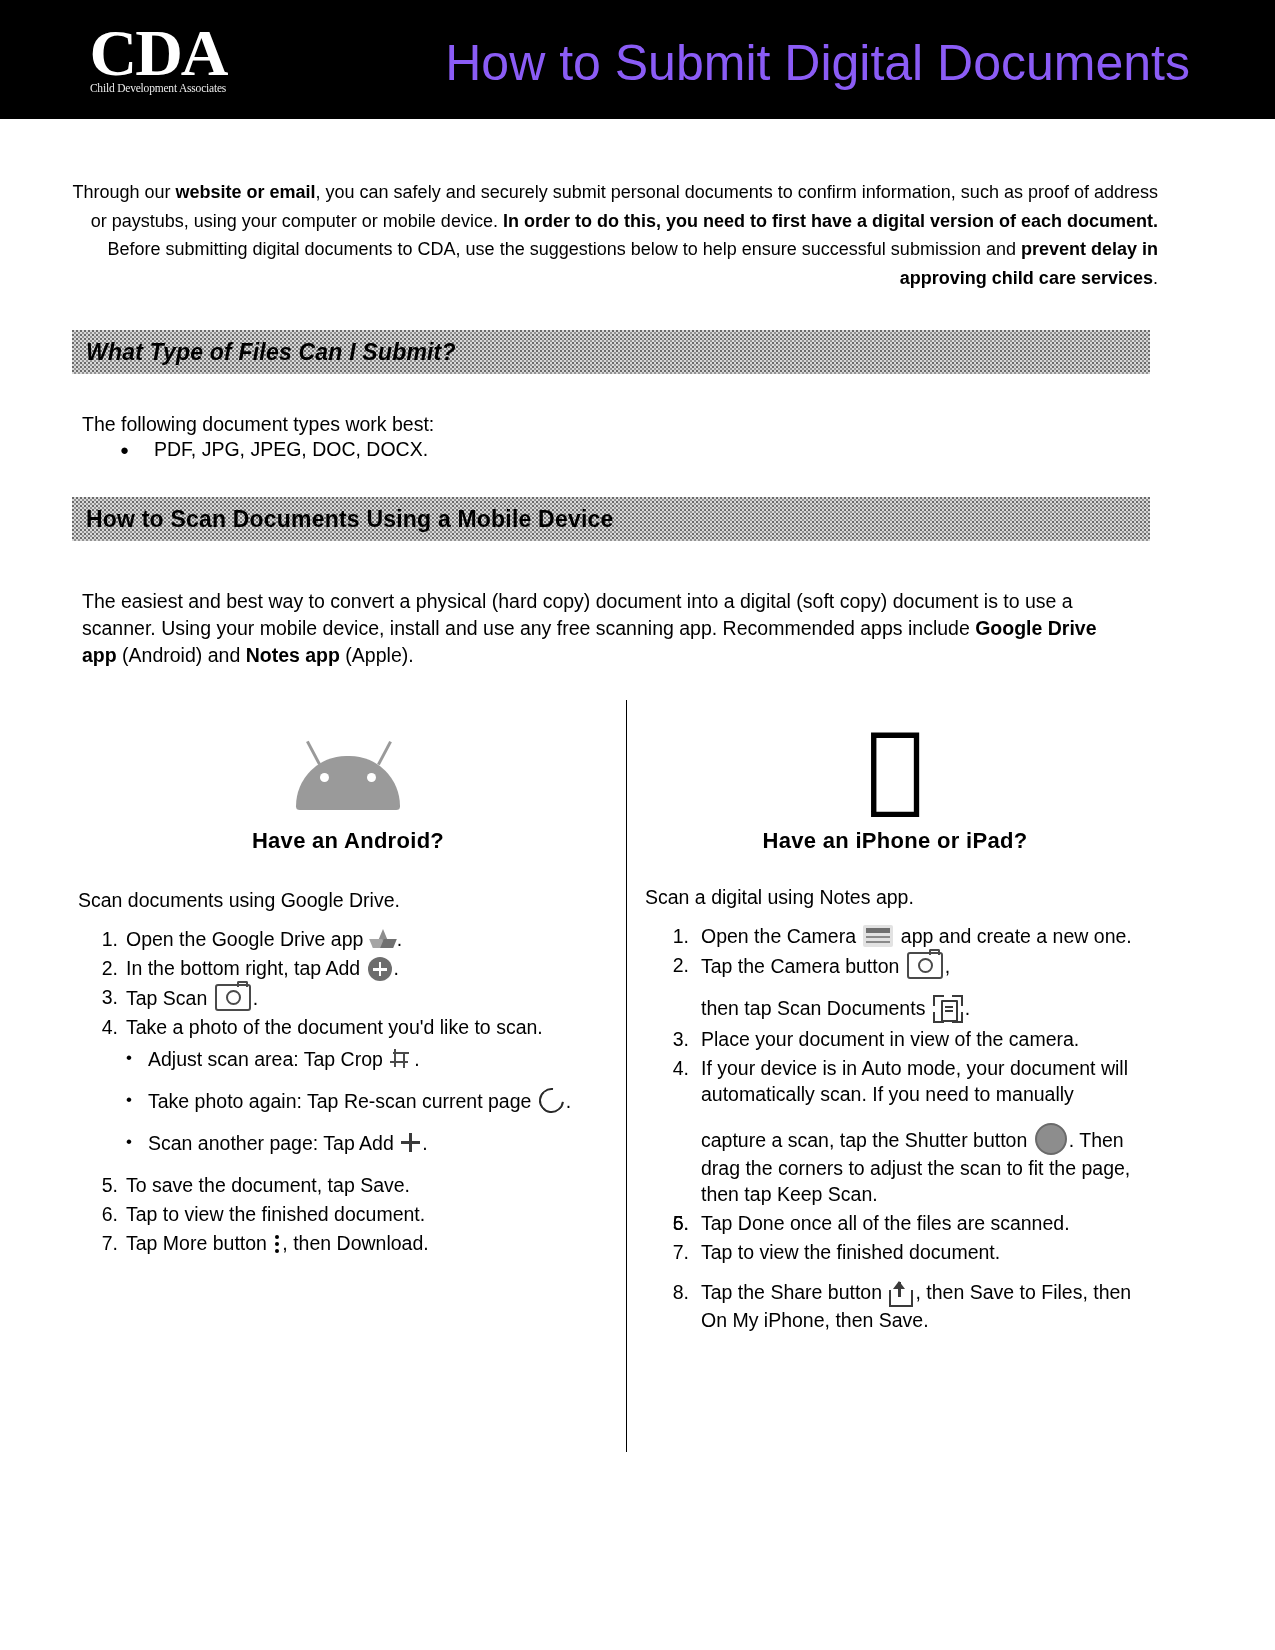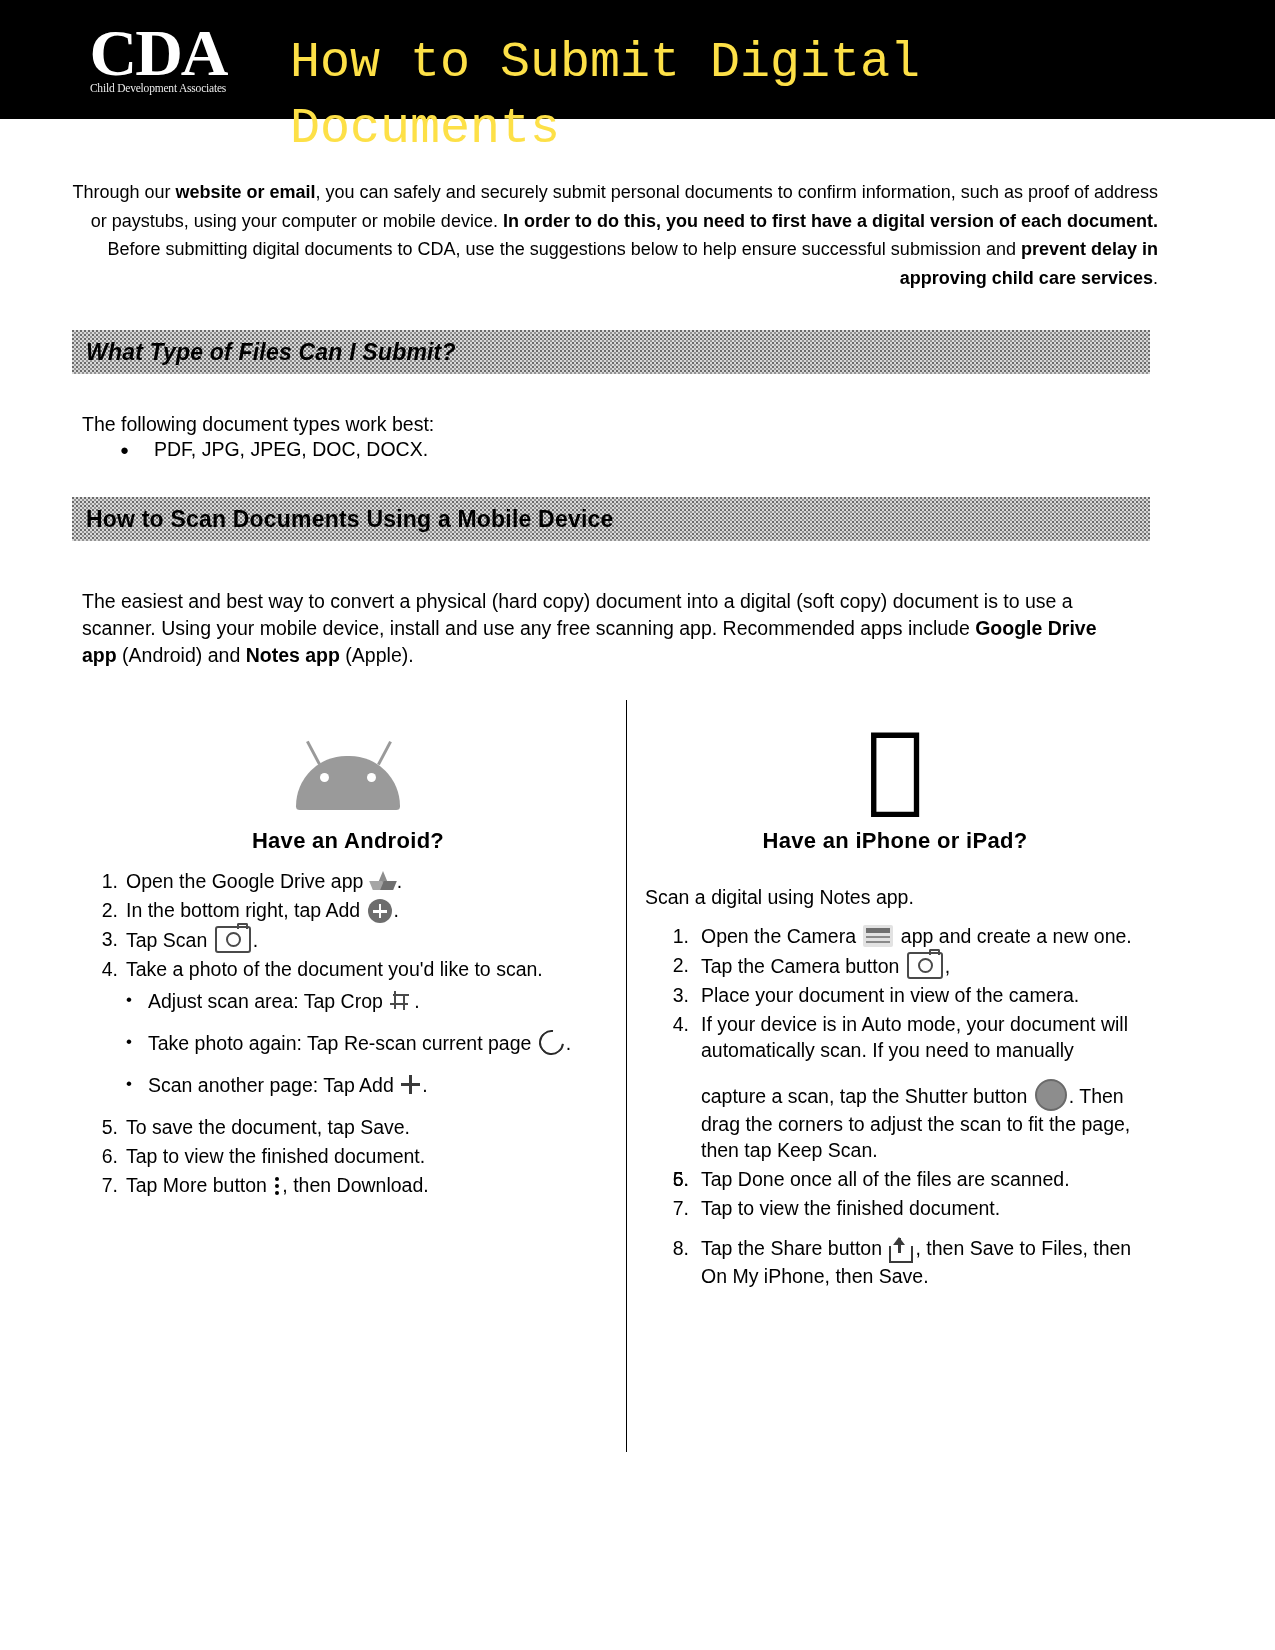--- a/index.html
+++ b/index.html
@@ -3,22 +3,22 @@
 <meta charset="utf-8">
 <style>
   html,body{margin:0;padding:0;background:#fff;}
   body{width:1275px;height:1650px;position:relative;font-family:"Liberation Sans",sans-serif;color:#000;overflow:hidden;}
 
   
   .header{position:absolute;left:0;top:0;width:1275px;height:119px;background:#000;}
   .logo-block{position:absolute;left:58px;top:22px;width:200px;text-align:center;color:#fff;}
   .logo-cda{font-family:"Liberation Serif",serif;font-weight:bold;font-size:66px;line-height:62px;letter-spacing:-2px;}
   .logo-sub{font-family:"Liberation Serif",serif;font-size:11.5px;letter-spacing:-0.2px;margin-top:-2px;opacity:.92;}
-  .header-title{position:absolute;left:290px;top:30px;width:900px;text-align:left;color:#fde047;
-    font-family:Liberation Mono, monospace;font-size:50px;line-height:66px;font-weight:400;}
+  .header-title{position:absolute;left:290px;top:30px;width:900px;text-align:right;color:#8b5cf6;
+    font-family:Liberation Sans, sans-serif;font-size:50px;line-height:66px;font-weight:400;}
 
   
   .intro{position:absolute;left:68px;top:178px;width:1090px;text-align:right;
     font-size:18px;line-height:28.5px;}
   .intro b{font-weight:bold;}
 
   
   .banner{position:absolute;left:72px;width:1078px;height:44px;
     background-color:#d8d8d8;
     background-image:
@@ -171,20 +171,21 @@
   <div class="plat-icon">
     <div class="android">
       <div class="ant l"></div>
       <div class="ant r"></div>
       <div class="head"></div>
       <div class="eye l"></div>
       <div class="eye r"></div>
     </div>
   </div>
   <div class="plat-title">Have an Android?</div>
+  <div class="plat-lead">Scan documents using Google Drive.</div>
 
   <ol class="steps">
     <li>
       <span class="num">1.</span>
       <span>Open the Google Drive app </span><span class="ic ic-drive"><i class="t"></i><i class="bl"></i><i class="br"></i></span><span>.</span>
     </li>
     <li>
       <span class="num">2.</span>
       <span>In the bottom right, tap Add </span><span class="ic ic-add"></span><span>.</span>
     </li>
@@ -233,20 +234,21 @@
   <div class="plat-lead">Scan a digital using Notes app.</div>
 
   <ol class="steps">
     <li>
       <span class="num">1.</span>
       <span>Open the Camera </span><span class="ic ic-notes"><i></i><i></i><i></i></span><span> app and create a new one.</span>
     </li>
     <li>
       <span class="num">2.</span>
       <span>Tap the Camera button </span><span class="ic ic-cam"></span><span>,</span>
+      <span class="cont"><span>then tap Scan Documents </span><span class="ic ic-scandoc"><span class="c tl"></span><span class="c tr"></span><span class="c bl"></span><span class="c br"></span><span class="pg"></span></span><span>.</span></span>
     </li>
     <li>
       <span class="num">3.</span>
       <span>Place your document in view of the camera.</span>
     </li>
     <li>
       <span class="num">4.</span>
       <span>If your device is in Auto mode, your document will automatically scan. If you need to manually</span>
       <span class="cont"><span>capture a scan, tap the Shutter button </span><span class="ic ic-shutter"></span><span>. Then drag the corners to adjust the scan to fit the page, then tap Keep Scan.</span></span>
     </li>

